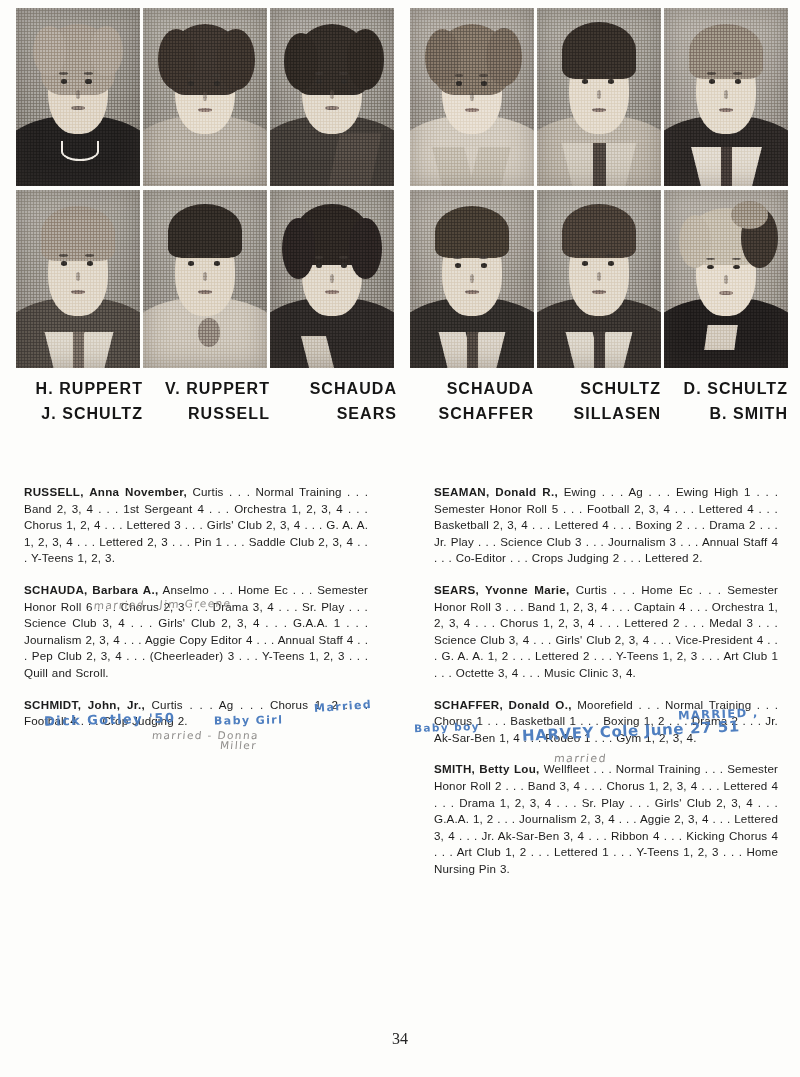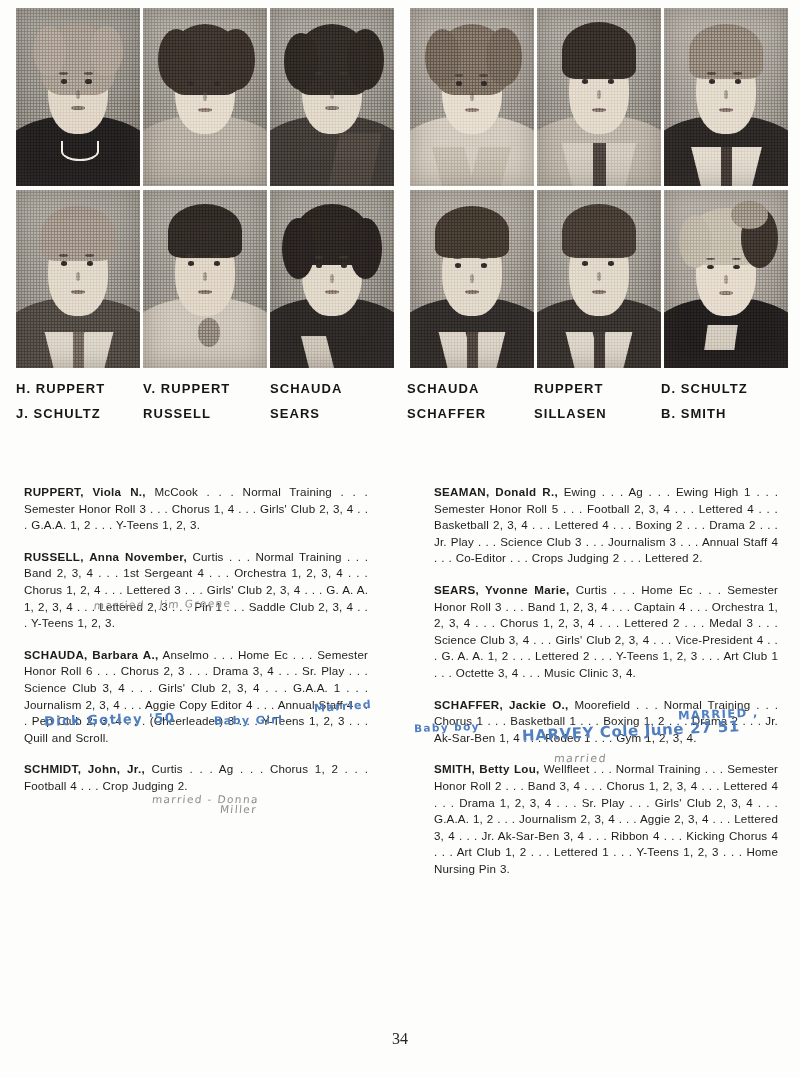--- a/index.html
+++ b/index.html
@@ -65,22 +65,22 @@
   .corsage{position:absolute;border-radius:50%;}
 
   
   #captions{
     position:absolute;left:16px;top:376px;width:772px;
     display:grid;
     grid-template-columns:127px 127px 127px 10px 127px 127px 127px;
     row-gap:0;
   }
   .cap-cell{
-    text-align:left;
-    font-size:13px;
+    text-align:right;
+    font-size:16px;
     font-weight:bold;
     letter-spacing:1.05px;
     line-height:25px;
     color:#161616;
     white-space:nowrap;
   }
 
   
   .col{
     position:absolute;top:484px;width:344px;
@@ -377,39 +377,35 @@
       <div class="vignette"></div>
   </div>
 </div>
 
 <div id="captions">
   <div class="cap-cell">H. RUPPERT</div>
   <div class="cap-cell">V. RUPPERT</div>
   <div class="cap-cell">SCHAUDA</div>
   <div class="cap-cell"></div>
   <div class="cap-cell">SCHAUDA</div>
-  <div class="cap-cell">RUPPERT</div>
+  <div class="cap-cell">SCHULTZ</div>
   <div class="cap-cell">D. SCHULTZ</div>
 
   <div class="cap-cell">J. SCHULTZ</div>
   <div class="cap-cell">RUSSELL</div>
   <div class="cap-cell">SEARS</div>
   <div class="cap-cell"></div>
   <div class="cap-cell">SCHAFFER</div>
   <div class="cap-cell">SILLASEN</div>
   <div class="cap-cell">B. SMITH</div>
 </div>
 
 <div class="col" id="col-left">
 
 
-  <div class="entry">
-    <p><b>RUPPERT,</b>
-       <b>Viola N.,</b><span> McCook . . . Normal Training . . . Semester Honor Roll 3 . . . Chorus 1, 4 . . . Girls' Club 2, 3, 4 . . . G.A.A. 1, 2 . . . Y-Teens 1, 2, 3.</span></p>
-  </div>
 
   <div class="entry">
     <p><b>RUSSELL,</b>
        <b>Anna November,</b><span> Curtis . . . Normal Training . . . Band 2, 3, 4 . . . 1st Sergeant 4 . . . Orchestra 1, 2, 3, 4 . . . Chorus 1, 2, 4 . . . Lettered 3 . . . Girls' Club 2, 3, 4 . . . G. A. A. 1, 2, 3, 4 . . . Lettered 2, 3 . . . Pin 1 . . . Saddle Club 2, 3, 4 . . . Y-Teens 1, 2, 3.</span></p>
   </div>
 
   <div class="entry">
     <p><b>SCHAUDA,</b>
        <b>Barbara A.,</b><span> Anselmo . . . Home Ec . . . Semester Honor Roll 6 . . . Chorus 2, 3 . . . Drama 3, 4 . . . Sr. Play . . . Science Club 3, 4 . . . Girls' Club 2, 3, 4 . . . G.A.A. 1 . . . Journalism 2, 3, 4 . . . Aggie Copy Editor 4 . . . Annual Staff 4 . . . Pep Club 2, 3, 4 . . . (Cheerleader) 3 . . . Y-Teens 1, 2, 3 . . . Quill and Scroll.</span></p>
   </div>
@@ -436,21 +432,21 @@
        <b>Donald R.,</b><span> Ewing . . . Ag . . . Ewing High 1 . . . Semester Honor Roll 5 . . . Football 2, 3, 4 . . . Lettered 4 . . . Basketball 2, 3, 4 . . . Lettered 4 . . . Boxing 2 . . . Drama 2 . . . Jr. Play . . . Science Club 3 . . . Journalism 3 . . . Annual Staff 4 . . . Co-Editor . . . Crops Judging 2 . . . Lettered 2.</span></p>
   </div>
 
   <div class="entry">
     <p><b>SEARS,</b>
        <b>Yvonne Marie,</b><span> Curtis . . . Home Ec . . . Semester Honor Roll 3 . . . Band 1, 2, 3, 4 . . . Captain 4 . . . Orchestra 1, 2, 3, 4 . . . Chorus 1, 2, 3, 4 . . . Lettered 2 . . . Medal 3 . . . Science Club 3, 4 . . . Girls' Club 2, 3, 4 . . . Vice-President 4 . . . G. A. A. 1, 2 . . . Lettered 2 . . . Y-Teens 1, 2, 3 . . . Art Club 1 . . . Octette 3, 4 . . . Music Clinic 3, 4.</span></p>
   </div>
 
   <div class="entry">
     <p><b>SCHAFFER,</b>
-       <b>Jackie O.,</b><span> Moorefield . . . Normal Training . . . Chorus 1 . . . Basketball 1 . . . Boxing 1, 2 . . . Drama 2 . . . Jr. Ak-Sar-Ben 1, 4 . . . Rodeo 1 . . . Gym 1, 2, 3, 4.</span></p>
+       <b>Donald O.,</b><span> Moorefield . . . Normal Training . . . Chorus 1 . . . Basketball 1 . . . Boxing 1, 2 . . . Drama 2 . . . Jr. Ak-Sar-Ben 1, 4 . . . Rodeo 1 . . . Gym 1, 2, 3, 4.</span></p>
   </div>
 
 
   <div class="entry">
     <p><b>SMITH,</b>
        <b>Betty Lou,</b><span> Wellfleet . . . Normal Training . . . Semester Honor Roll 2 . . . Band 3, 4 . . . Chorus 1, 2, 3, 4 . . . Lettered 4 . . . Drama 1, 2, 3, 4 . . . Sr. Play . . . Girls' Club 2, 3, 4 . . . G.A.A. 1, 2 . . . Journalism 2, 3, 4 . . . Aggie 2, 3, 4 . . . Lettered 3, 4 . . . Jr. Ak-Sar-Ben 3, 4 . . . Ribbon 4 . . . Kicking Chorus 4 . . . Art Club 1, 2 . . . Lettered 1 . . . Y-Teens 1, 2, 3 . . . Home Nursing Pin 3.</span></p>
   </div>
 
   <span class="hand ink    h-married-s">MARRIED ,</span>
   <span class="hand ink    h-babyboy">Baby boy</span>

